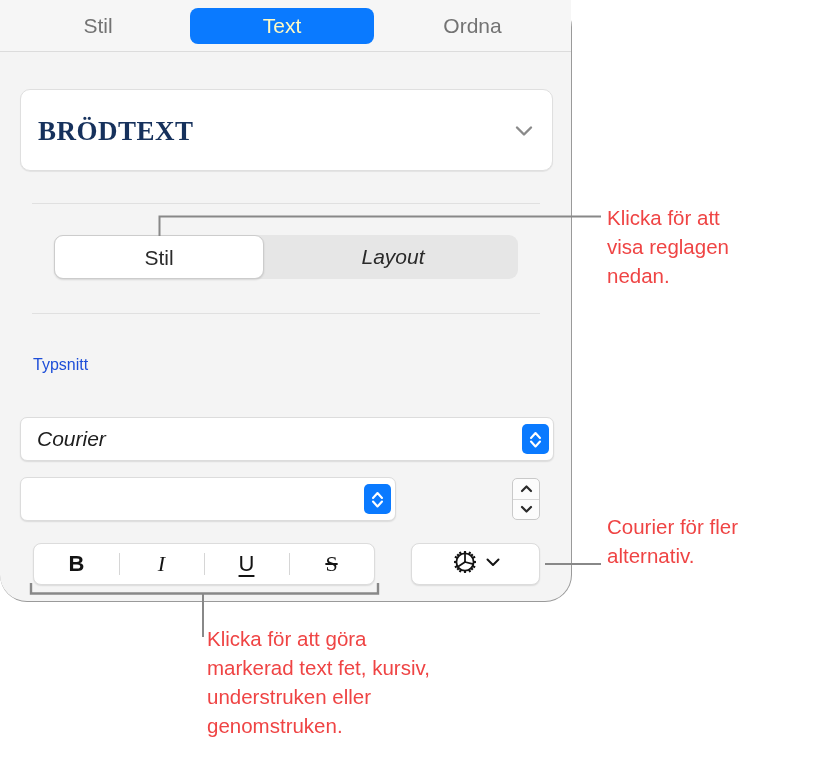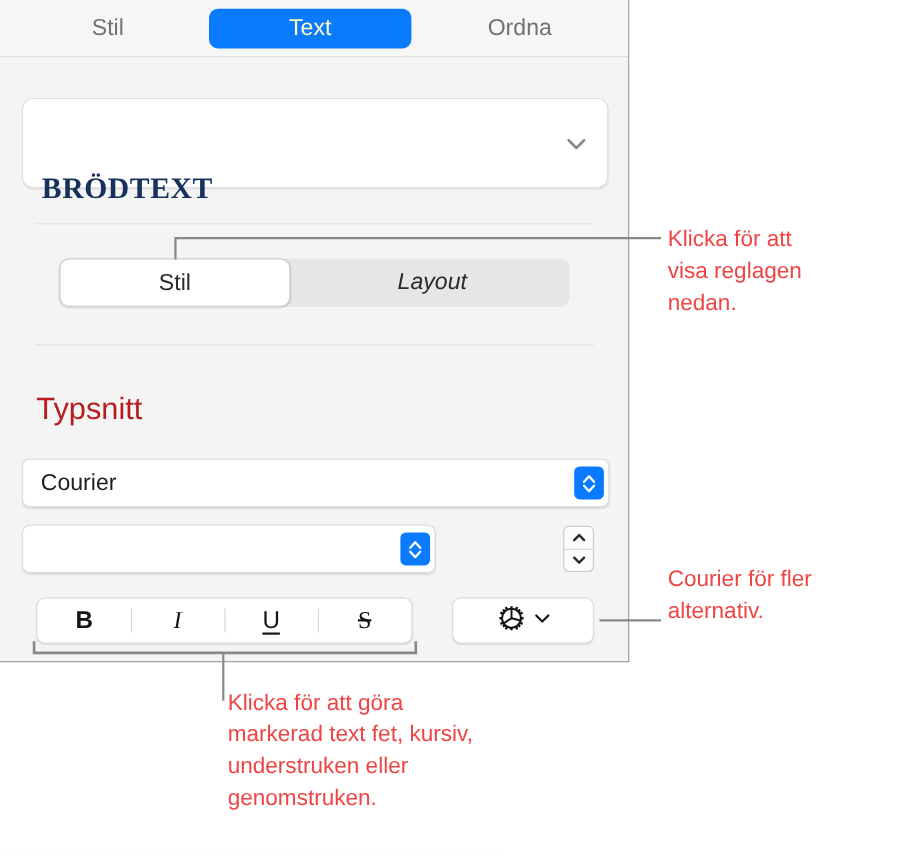--- a/index.html
+++ b/index.html
@@ -20,20 +20,21 @@
   #inspector {
     position: absolute;
     left: 0;
     top: 0;
     width: 572px;
     height: 602px;
     background: #f4f4f4;
     border-right: 1px solid #9a9a9a;
     border-bottom: 1px solid #9a9a9a;
     box-sizing: border-box;
+    border-radius: 27px;
   }
 
   
   #tabbar {
     position: absolute;
     left: 0; top: 0;
     width: 571px;
     height: 52px;
     background: #f6f6f6;
     border-bottom: 1px solid #dcdcdc;
@@ -74,21 +75,20 @@
   }
   #style-popup-label {
     position: absolute;
     left: 17px;
     top: 26px;
     font-family: "Liberation Serif", "DejaVu Serif", serif;
     font-size: 27px;
     font-weight: bold;
     letter-spacing: 0.5px;
     color: #16315c;
-    margin-top: 40px;
   }
   #style-popup-chevron {
     position: absolute;
     right: 17px;
     top: 30px;
     width: 22px;
     height: 22px;
   }
 
   
@@ -132,42 +132,43 @@
     border-radius: 9px;
     box-shadow: 0 1px 2px rgba(0,0,0,0.13);
   }
   #seg-layout { left: 214px; width: 250px; font-style: italic; }
 
   
   #typsnitt-label {
     position: absolute;
     left: 33px;
     top: 356px;
-    font-size: 28px;
-    color: #b91c1c;
+    font-size: 16px;
+    color: #1d4ed8;
   }
 
   .popup-button {
     position: absolute;
     background: #ffffff;
     border: 1px solid #dcdcdc;
     border-radius: 7px;
     box-shadow: 0 1px 1.5px rgba(0,0,0,0.10);
     box-sizing: border-box;
   }
   .popup-button .pb-label {
     position: absolute;
     left: 16px;
     top: 0;
     bottom: 0;
     display: flex;
     align-items: center;
     font-size: 21px;
     color: #1d1d1d;
     white-space: nowrap;
+    font-style: italic;
   }
   .blue-stepper {
     position: absolute;
     right: 4px;
     top: 50%;
     transform: translateY(-50%);
     width: 27px;
     height: 30px;
     background: #0a7aff;
     border-radius: 5px;

